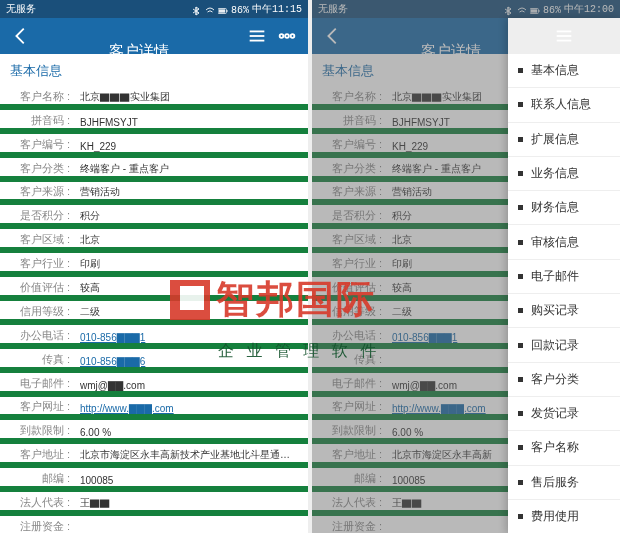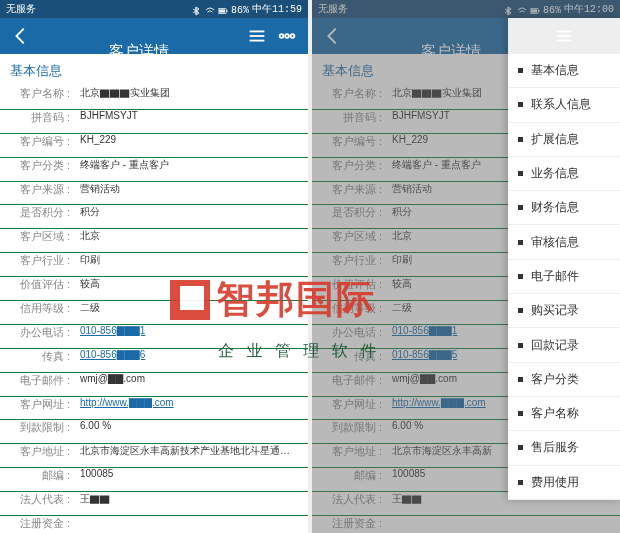--- a/index.html
+++ b/index.html
@@ -15,21 +15,21 @@
   .sbico svg { width:100%; height:100%; fill:#fff; }
   
   .header { height:36px; background:#1a6aa8; color:#fff; display:flex; align-items:center; justify-content:space-between; padding:0 10px; }
   .header .title { font-size:15px;margin-top:30px; }
   .hico { width:22px; height:22px; display:flex; align-items:center; justify-content:center; }
   .hico svg { stroke:#fff; fill:none; stroke-width:2; }
   .hright { display:flex; align-items:center; gap:8px; }
   
   .sectitle { color:#1a6aa8; font-size:13px; padding:8px 10px 6px; font-weight:500; }
   
-  .row { display:flex; align-items:flex-start; min-height:23.9px; border-bottom:1px solid #15803d; padding:0 10px 0 0; }
+  .row { display:flex; align-items:flex-end; min-height:23.9px; border-bottom:6px solid #15803d; padding:0 10px 0 0; }
   .row .lab { width:80px; text-align:right; color:#888; font-size:11px; padding-right:10px; flex-shrink:0; }
   .row .val { flex:1; color:#333; font-size:10px; overflow:hidden; white-space:nowrap; text-overflow:ellipsis; }
   .row .val.link { color:#1a6aa8; text-decoration:underline; }
   
   .overlay { position:absolute; inset:0; background:rgba(100,100,100,0.45); pointer-events:none; }
   .drawer { position:absolute; top:18px; right:0; width:112px; background:#fff; box-shadow:-2px 0 8px rgba(0,0,0,.2); }
   .drawer .dhead { height:36px; background:#eee; display:flex; align-items:center; justify-content:center; }
   .drawer .ditm { height:34.3px; border-bottom:1px solid #eee; display:flex; align-items:center; padding:0 10px; font-size:12px; color:#333; }
   .drawer .dbullet { width:5px; height:5px; background:#333; margin-right:8px; flex-shrink:0; }
   
@@ -53,21 +53,21 @@
             </svg></span>
         <span class="sbico"><svg viewBox="0 0 10 10">
               <path d="M1 4 Q5 0 9 4 M2.5 6 Q5 3.5 7.5 6 M5 8 L5 8" stroke="#fff" stroke-width="1" fill="none"></path>
             </svg></span>
         <span class="sbico"><svg viewBox="0 0 12 8">
               <rect x="0" y="1" width="10" height="6" rx="1" fill="none" stroke="#fff"></rect>
               <rect x="1" y="2" width="7.5" height="4" fill="#fff"></rect>
               <rect x="10" y="3" width="1.5" height="2" fill="#fff"></rect>
             </svg></span>
         <span>86%</span>
-        <span>中午11:59</span>
+        <span>中午11:15</span>
       </span>
     </div>
     <div class="header">
       <div class="hico">
           <svg viewBox="0 0 24 24">
             <polyline points="15 4 7 12 15 20"></polyline>
           </svg>
         </div>
       <div class="title">客户详情</div>
       <div class="hright">
@@ -240,21 +240,20 @@
         <div class="row">
           <span class="lab">信用等级 :</span>
           <span class="val">二级</span>
         </div>
         <div class="row">
           <span class="lab">办公电话 :</span>
           <span class="val link">010-856▇▇▇1</span>
         </div>
         <div class="row">
           <span class="lab">传真 :</span>
-          <span class="val link">010-856▇▇▇5</span>
         </div>
         <div class="row">
           <span class="lab">电子邮件 :</span>
           <span class="val">wmj@▇▇.com</span>
         </div>
         <div class="row">
           <span class="lab">客户网址 :</span>
           <span class="val link">http://www.▇▇▇.com</span>
         </div>
         <div class="row">
@@ -325,20 +324,24 @@
           <div class="ditm">
             <span class="dbullet"></span>
             <span>回款记录</span>
           </div>
           <div class="ditm">
             <span class="dbullet"></span>
             <span>客户分类</span>
           </div>
           <div class="ditm">
             <span class="dbullet"></span>
+            <span>发货记录</span>
+          </div>
+          <div class="ditm">
+            <span class="dbullet"></span>
             <span>客户名称</span>
           </div>
           <div class="ditm">
             <span class="dbullet"></span>
             <span>售后服务</span>
           </div>
           <div class="ditm">
             <span class="dbullet"></span>
             <span>费用使用</span>
           </div>

